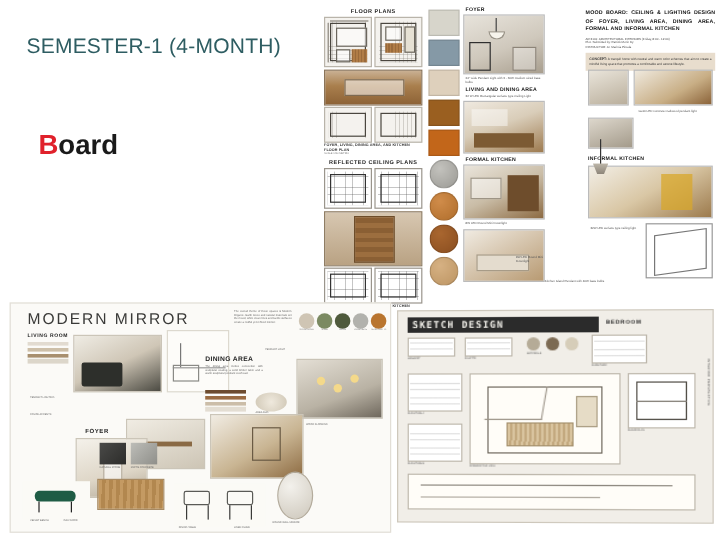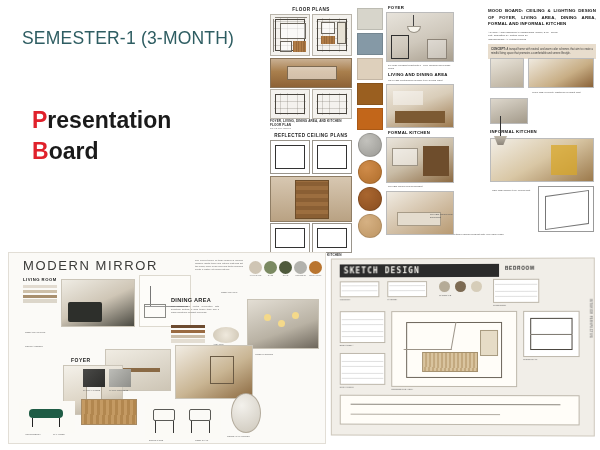--- a/index.html
+++ b/index.html
@@ -113,23 +113,22 @@
   .abs { position:absolute; }
   .ph { position:absolute; overflow:hidden; }
   .lbl-xs { font-size:2.1px; color:#666; line-height:1.2; }
 </style>
 </head>
 <body>
 
 <div class="stage">
 
   <div class="title-panel">
-    <div class="semester">SEMESTER-1 (3-MONTH)</div>
+    <div class="semester">SEMESTER-1 (4-MONTH)</div>
     <div class="hsp">
-      <div class="hsp-line"><span class="cap">P</span>resentation</div>
       <div class="hsp-line"><span class="cap">B</span>oard</div>
     </div>
   </div>
 
   <div class="fp-col">
     <div class="fp-head">FLOOR PLANS</div>
 
     <div class="plan-row">
       <div class="plan h42">
         <div class="plan-grid"></div>

